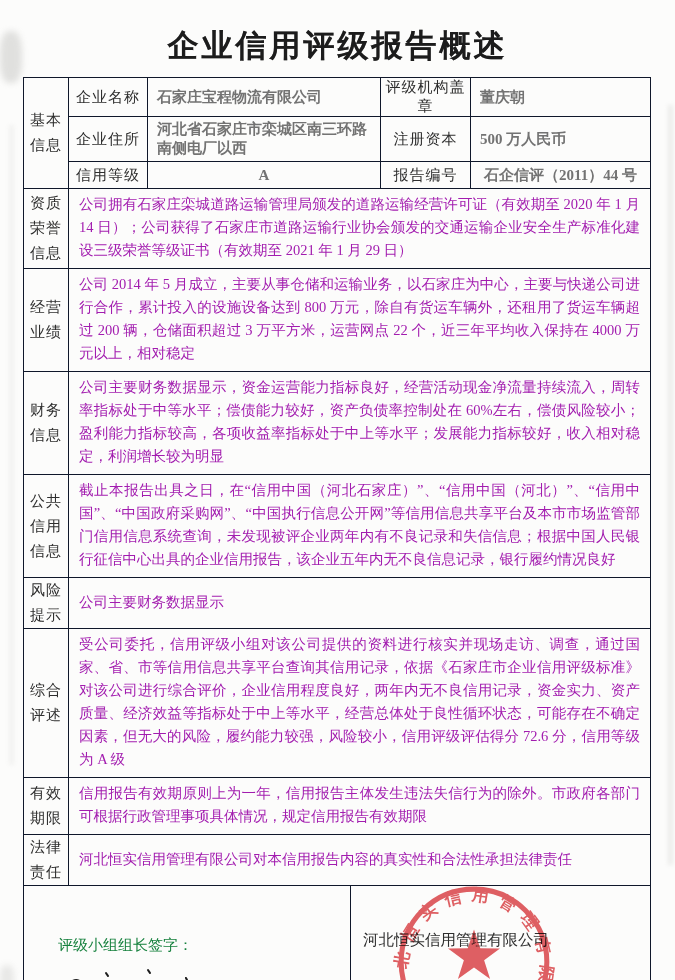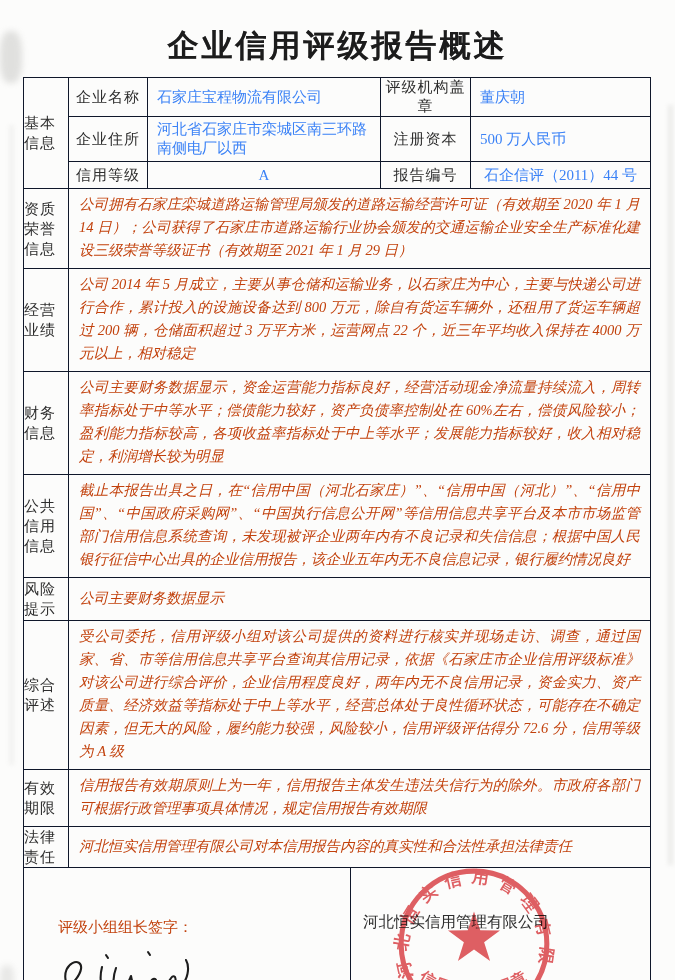--- a/index.html
+++ b/index.html
@@ -24,38 +24,38 @@
   .title {
     margin:25px auto 10px; width:627px; text-align:center;
     font-size:31px; font-weight:bold; letter-spacing:3px; color:#1c1c1c;
     text-shadow:0 0 .5px rgba(30,30,30,.6);
   }
 
   table { border-collapse:collapse; table-layout:fixed; margin-left:23px; width:627px; }
   td { border:1px solid #0f172a; vertical-align:middle; }
 
   .lbl {
-    text-align:left; white-space:pre-line;
-    font-size:15px; line-height:20px; letter-spacing:1px; color:#2e2e2e;
+    text-align:center; white-space:pre-line;
+    font-size:15px; line-height:25px; letter-spacing:1px; color:#2e2e2e;
   }
   .sub { text-align:center; font-size:15px; letter-spacing:1px; color:#2e2e2e; }
-  .val { padding:3px 9px; font-size:15px; color:#3b82f6; }
+  .val { padding:3px 9px; font-size:15px; color:#737373;font-weight:bold; }
   .content {
     padding:4px 10px 6px; font-size:14.5px; line-height:23px;
-    text-align:justify; color:#c2410c;font-style:italic;
+    text-align:justify; color:#a21caf;
   }
   .t-basic1 td { height:31px; }
   .t-basic2 td { height:44px; }
   .t-basic3 td { height:27px;text-align:center; }
 
   
   .sig-table { margin-top:-1px; }
   .sig-head td { height:25px; text-align:center; font-size:15px; letter-spacing:1px; color:#2e2e2e; }
   .sig-body td { height:167px; position:relative; vertical-align:top; }
-  .leader-label { position:absolute; left:34px; top:50px; font-size:15px; color:#c2410c; }
+  .leader-label { position:absolute; left:34px; top:50px; font-size:15px; color:#15803d; }
   .company-print { position:absolute; left:12px; top:44px; font-size:15.5px; color:#2e2e2e; white-space:nowrap; }
   .scrawl { position:absolute; left:26px; top:78px; }
   .stamp { position:absolute; left:37px; top:-10px; mix-blend-mode:multiply; opacity:.88; }
 </style>
 </head>
 <body>
 
 <div class="page">
 
   <div class="smudge smudge-tl"></div>

